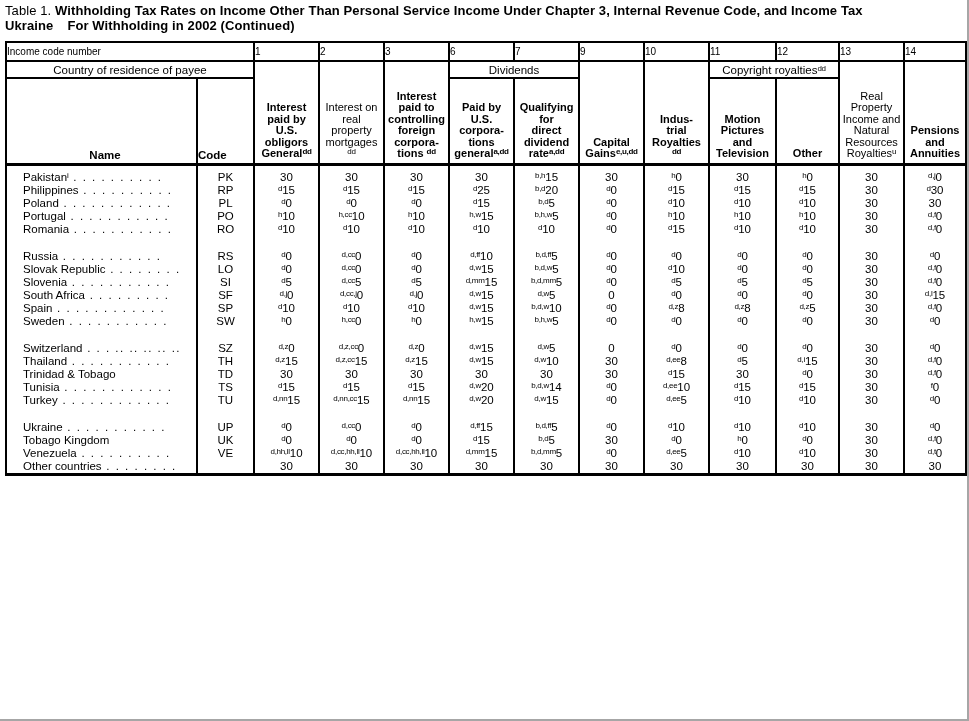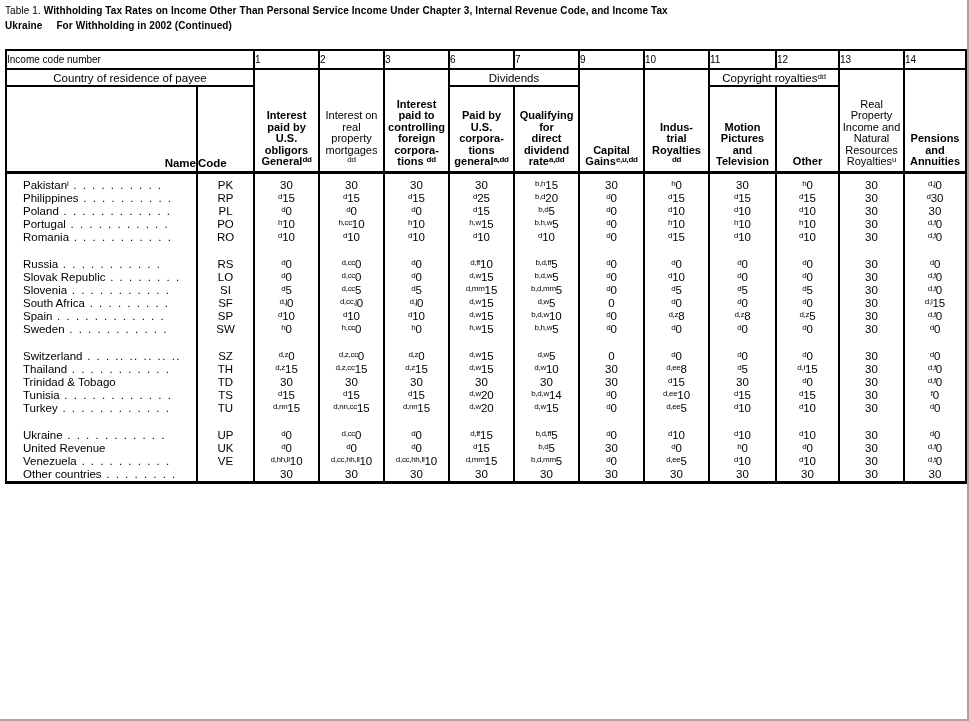--- a/index.html
+++ b/index.html
@@ -1,32 +1,32 @@
 <!DOCTYPE html>
 <html><head>
 <meta charset="utf-8">
 <style>
   html,body{margin:0;padding:0}
   body{width:969px;height:721px;background:#fff;color:#000;
        font-family:"Liberation Sans",sans-serif;overflow:hidden;position:relative}
   .page{padding:3px 0 0 5px}
-  .title{font-size:10px;line-height:15px;margin-bottom:16px;letter-spacing:0.1px}
+  .title{font-size:13px;line-height:15px;margin-bottom:8px;letter-spacing:0.1px}
   .title .b{font-weight:bold}
   .gapsp{display:inline-block;width:14px}
   table{border-collapse:collapse;table-layout:fixed;width:960px;
         border:2px solid #000;border-bottom:3px solid #000}
   th,td{border-left:2px solid #000;border-right:2px solid #000;padding:0;font-weight:normal}
   thead{border-bottom:3px solid #000}
   .rowA th{height:17px;font-size:10px;font-weight:normal;text-align:left;border-bottom:2px solid #000}
   .country,.grp{height:15px;font-size:11.5px;font-weight:normal;text-align:center;border-bottom:2px solid #000}
   .rowC{height:86px}
   .ch{vertical-align:bottom;text-align:center;font-size:11px;line-height:11.5px;
       font-weight:bold;padding:16px 1px 3px}
   .ch.light{font-weight:normal}
-  .nameh{vertical-align:bottom;text-align:right;font-size:11.5px;font-weight:bold;padding:0 0 2px 7px}
+  .nameh{vertical-align:bottom;text-align:center;font-size:11.5px;font-weight:bold;padding:0 0 2px 7px}
   .codeh{vertical-align:bottom;text-align:left;font-size:11.5px;font-weight:bold;padding-bottom:2px}
   tbody td{font-size:11.5px;height:13px;line-height:13px;text-align:center;white-space:nowrap}
   td.name-cell{text-align:left;padding-left:16px;overflow:hidden}
   .dots{letter-spacing:1.5px}
   tr.spacer td{height:5px}
   tr.gap td{height:14px}
   sup{font-size:8px;line-height:0;vertical-align:3px;letter-spacing:-0.3px}
   .edge-r{position:absolute;top:0;right:0;width:2px;height:721px;background:#a6a6a6}
   .edge-b{position:absolute;left:0;top:719px;width:969px;height:2px;background:#a6a6a6}
 </style>
@@ -457,21 +457,21 @@
           <td class="val-cell"><sup>d,ff</sup>15</td>
           <td class="val-cell"><sup>b,d,ff</sup>5</td>
           <td class="val-cell"><sup>d</sup>0</td>
           <td class="val-cell"><sup>d</sup>10</td>
           <td class="val-cell"><sup>d</sup>10</td>
           <td class="val-cell"><sup>d</sup>10</td>
           <td class="val-cell">30</td>
           <td class="val-cell"><sup>d</sup>0</td>
         </tr>
         <tr>
-          <td class="name-cell">United Revenue</td>
+          <td class="name-cell">Tobago Kingdom</td>
           <td class="code-cell">UK</td>
           <td class="val-cell"><sup>d</sup>0</td>
           <td class="val-cell"><sup>d</sup>0</td>
           <td class="val-cell"><sup>d</sup>0</td>
           <td class="val-cell"><sup>d</sup>15</td>
           <td class="val-cell"><sup>b,d</sup>5</td>
           <td class="val-cell">30</td>
           <td class="val-cell"><sup>d</sup>0</td>
           <td class="val-cell"><sup>h</sup>0</td>
           <td class="val-cell"><sup>d</sup>0</td>

